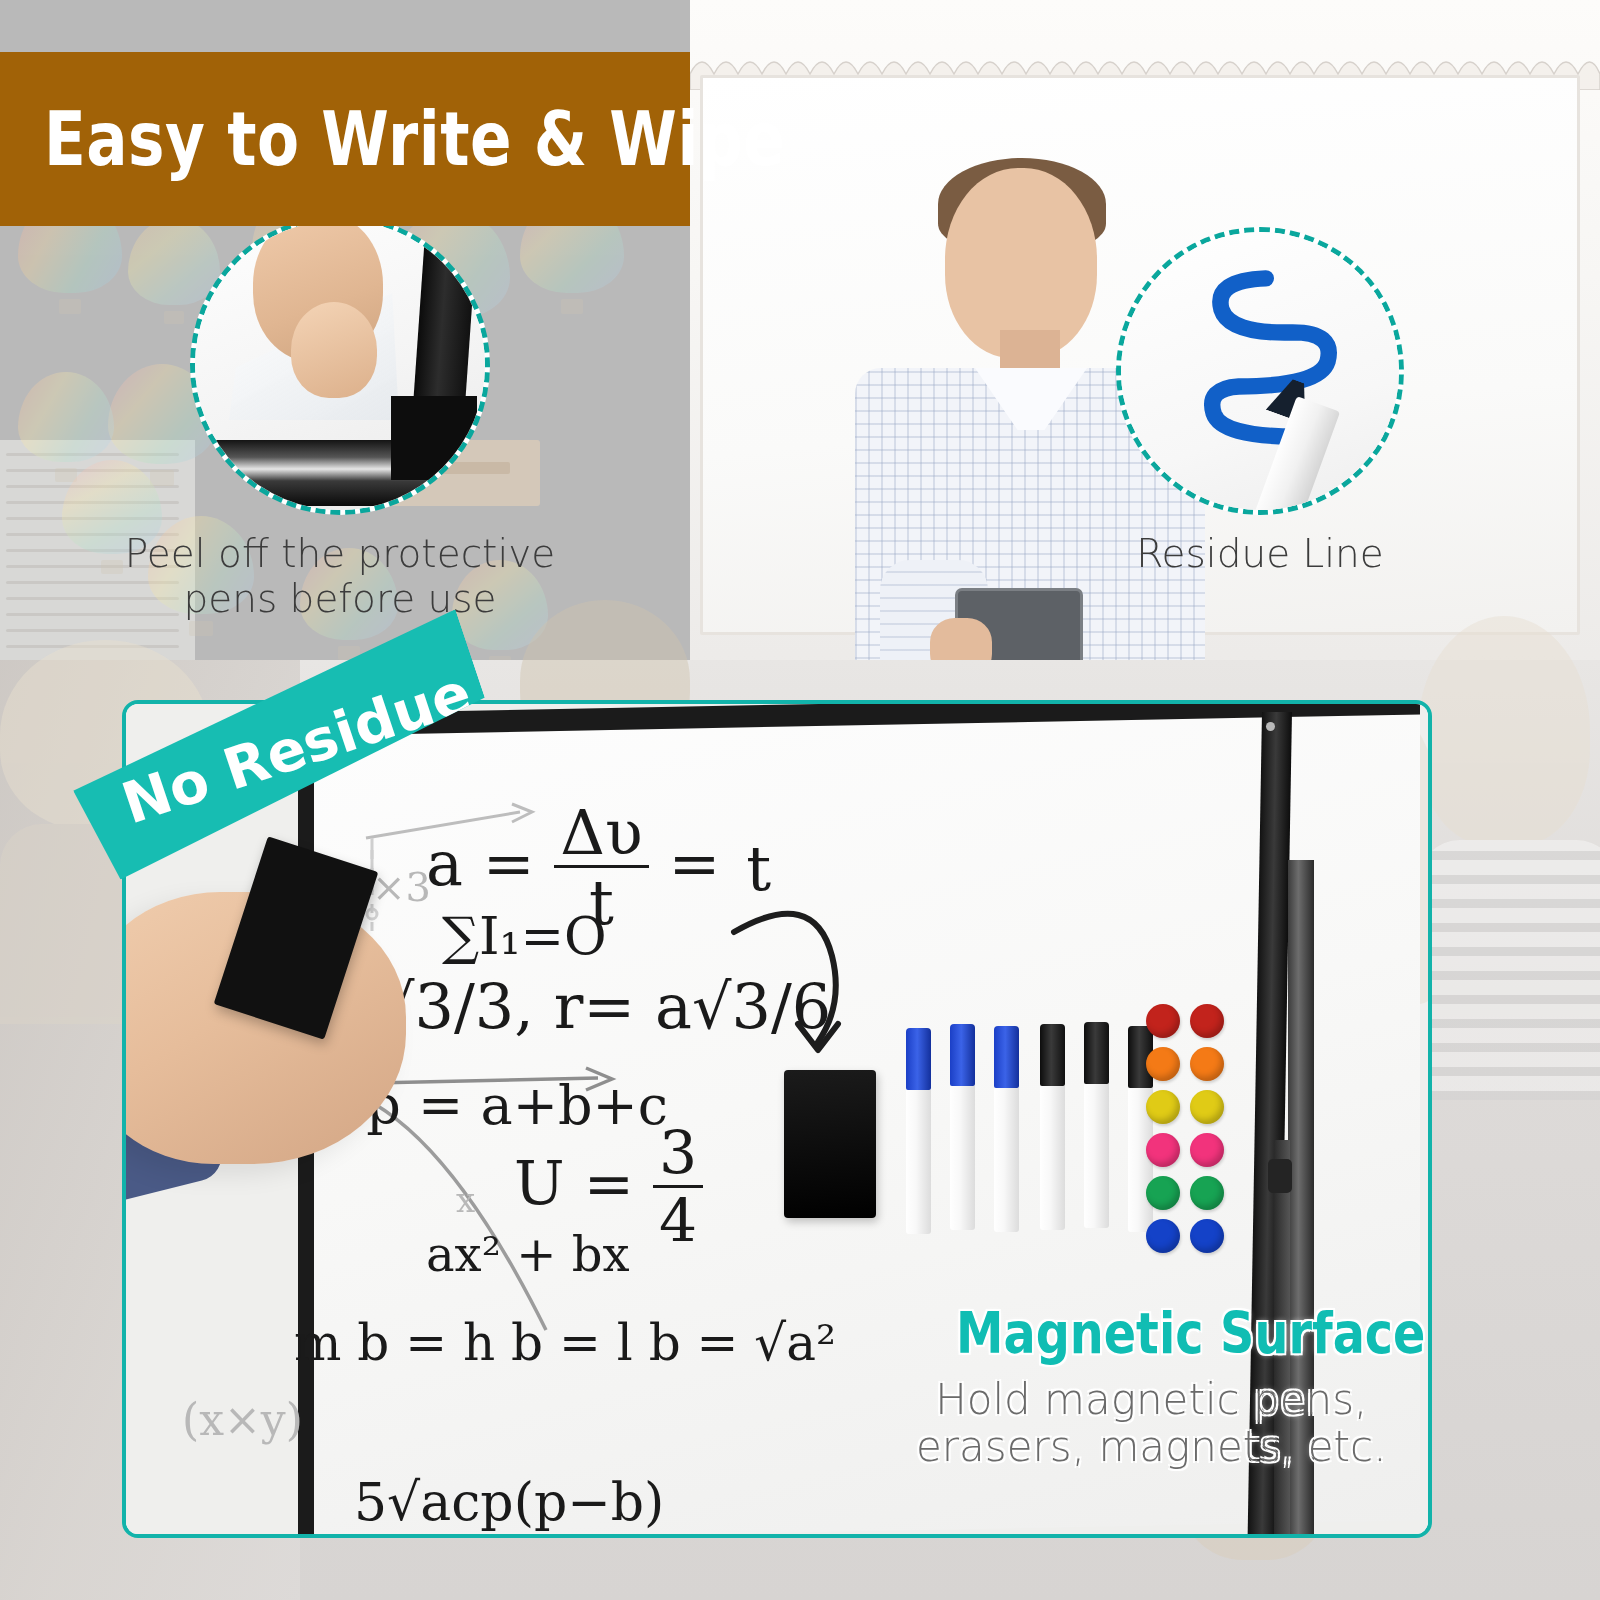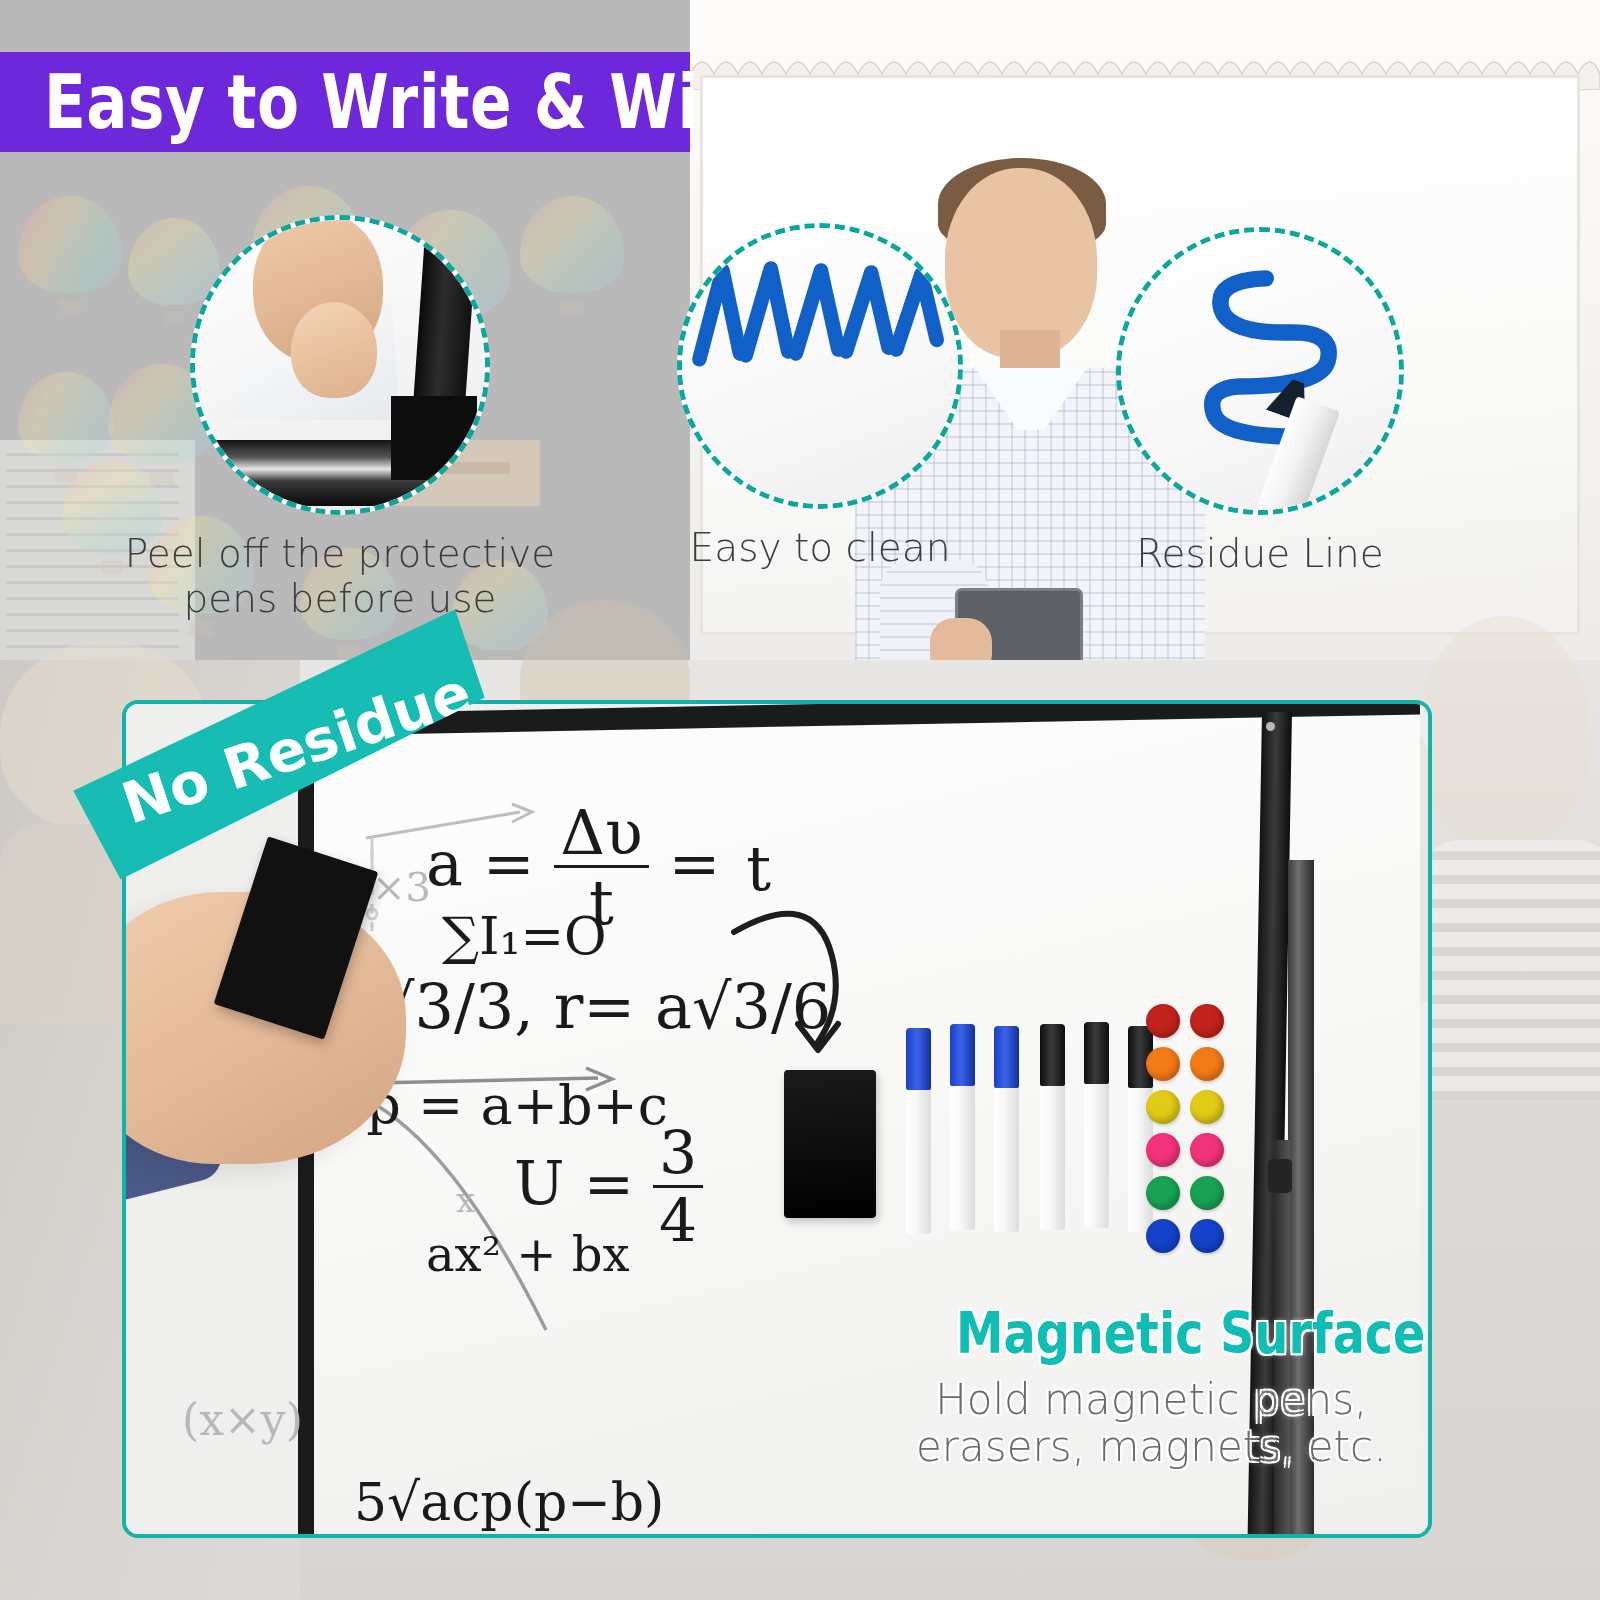--- a/index.html
+++ b/index.html
@@ -114,22 +114,22 @@
     background:#e3bb9c; border-radius:40%;
   }
 
   
   .stud { position:absolute; opacity:.45; }
   .stud .h { border-radius:50% 50% 42% 42%; }
   .stud .b { border-radius:42px 42px 0 0; margin-top:-6px; }
 
   
   .title-banner {
-    position:absolute; left:0; top:52px; width:690px; height:100px;
-    background:#6d28d9;
+    position:absolute; left:0; top:52px; width:690px; height:174px;
+    background:#a16207;
     display:flex; align-items:center;
     z-index:20;
   }
   .title-banner h1 {
     color:#ffffff;
     font-family:"Liberation Sans Narrow","DejaVu Sans Condensed","Liberation Sans", sans-serif;
     font-size:74px; font-weight:bold; letter-spacing:.5px;
     transform:scaleX(.92); transform-origin:left center;
     margin-left:44px; white-space:nowrap;
   }
@@ -453,35 +453,20 @@
       <div class="c1-frame-h"></div>
       <div class="c1-frame-v"></div>
       <div class="c1-corner"></div>
       <div class="c1-finger"></div>
       <div class="c1-thumb"></div>
     </div>
     <div class="cap">Peel off the protective
 pens before use</div>
   </div>
 
-  <div class="feature" style="left:620px; top:8px; width:400px;">
-    <div class="circle" style="width:286px; height:286px; margin:0 auto;">
-      <div class="c2-bg"></div>
-      <svg viewBox="0 0 286 286" style="position:absolute;inset:0;">
-        <g stroke="#1160c8" stroke-width="15" fill="none" stroke-linecap="round" stroke-linejoin="round">
-          <path d="M18 136 L42 44 L60 130"></path>
-          <path d="M66 132 L92 42 L110 128"></path>
-          <path d="M118 130 L144 44 L162 126"></path>
-          <path d="M170 128 L196 46 L214 124"></path>
-          <path d="M222 126 L248 48 L264 116"></path>
-        </g>
-      </svg>
-    </div>
-    <div class="cap">Easy to clean</div>
-  </div>
 
   <div class="feature" style="left:1040px; top:12px; width:440px;">
     <div class="circle" style="width:288px; height:288px; margin:0 auto;">
       <div class="c3-bg"></div>
       <svg viewBox="0 0 288 288" style="position:absolute;inset:0;">
         <path d="M150 48 Q96 50 104 80 Q112 106 178 104 Q222 104 214 134
                  Q206 160 122 160 Q88 162 96 188 Q104 212 182 212 Q196 216 176 242" stroke="#1160c8" stroke-width="17" fill="none" stroke-linecap="round" stroke-linejoin="round"></path>
       </svg>
       <div class="c3-nib"></div>
       <div class="c3-pen"></div>
@@ -537,20 +522,21 @@
 
     <div class="hw" style="left:388px; top:418px; font-size:60px;">
       <span>U =</span>
       <span class="frac"><span class="n">3</span><span class="d">4</span></span>
     </div>
 
     <div class="hw faint" style="left:330px; top:476px; font-size:34px;">x</div>
 
     <div class="hw" style="left:300px; top:522px; font-size:48px;">ax² + bx</div>
 
+    <div class="hw" style="left:168px; top:610px; font-size:50px;">m b = h b = l b = √a²</div>
 
     <div class="hw faint" style="left:56px; top:690px; font-size:44px;">(x×y)</div>
 
 
     <div class="hw" style="left:228px; top:768px; font-size:52px;">5√acp(p−b)</div>
 
     <div class="cuff"></div>
     <div class="hand"></div>
     <div class="eraser"></div>
 

